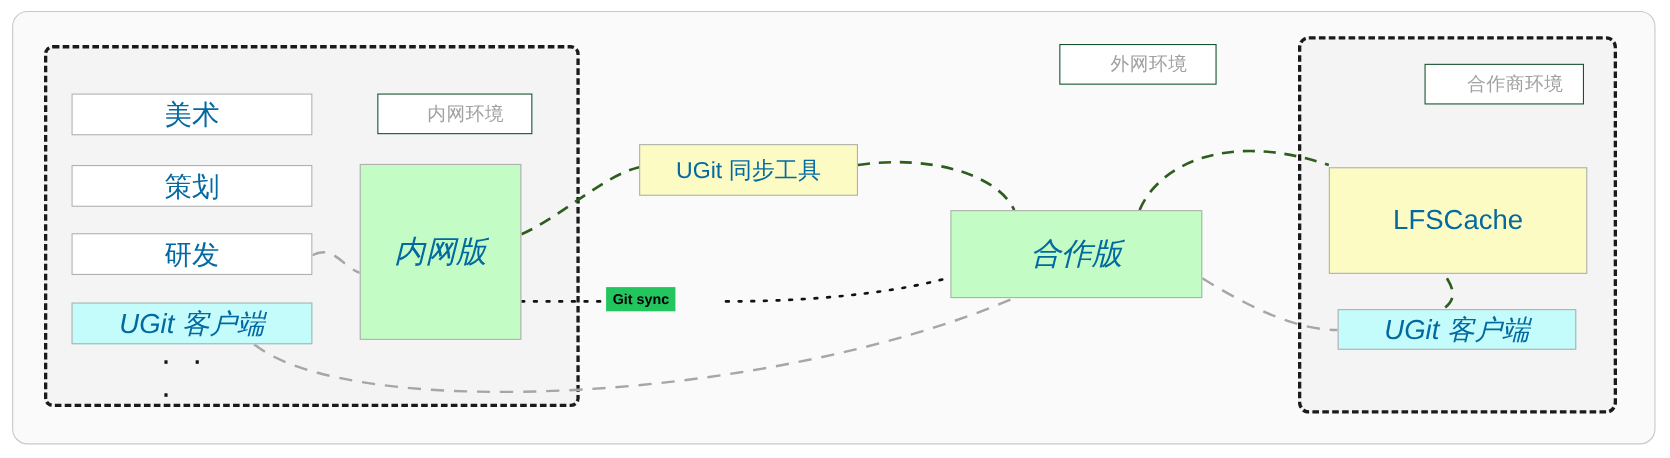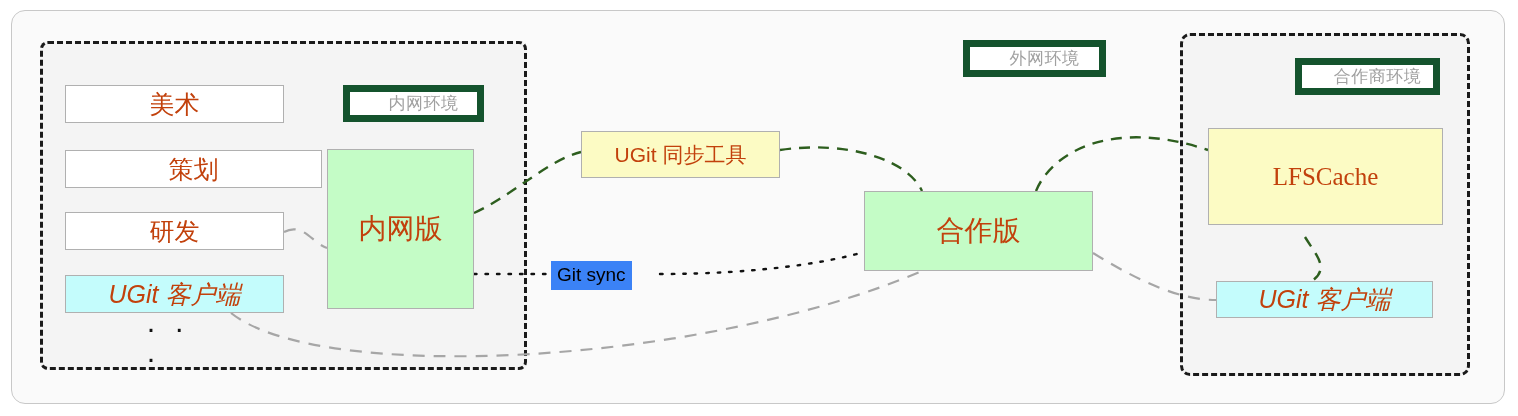--- a/index.html
+++ b/index.html
@@ -42,56 +42,56 @@
   #zone-partner {
     left: 1180px;
     top: 33px;
     width: 290px;
     height: 343px;
     border-radius: 10px;
   }
   .env-label {
     position: absolute;
     box-sizing: border-box;
-    border: 7px solid #14532d;
+    border: 1px solid #14532d;
     background: #ffffff;
     color: #a0a0a0;
     font-size: 17px;
     display: flex;
     align-items: center;
     justify-content: center;
     letter-spacing: 0.5px;
     padding-left: 20px;
   }
   #label-intranet { left: 343px; top: 85px; width: 141px; height: 37px; }
   #label-extranet { left: 963px; top: 40px; width: 143px; height: 37px; }
   #label-partner  { left: 1295px; top: 58px; width: 145px; height: 37px; font-family: Liberation Mono, monospace; }
 
   .node {
     position: absolute;
     box-sizing: border-box;
     border: 1.5px solid #b0b0b0;
     display: flex;
     align-items: center;
     justify-content: center;
-    color: #c2410c;
+    color: #0369a1;
     text-align: right;
   }
   .node-plain  { background: #ffffff; font-size: 25px; }
   .node-cyan   { background: #c4fcfc; font-size: 25px; font-style: italic; }
-  .node-green  { background: #c4fcc6; font-size: 28px; }
+  .node-green  { background: #c4fcc6; font-size: 28px; font-style: italic; }
   .node-yellow { background: #fcfbc4; font-size: 25px; }
 
   #node-art      { left: 65px;  top: 85px;  width: 219px; height: 38px; }
-  #node-plan     { left: 65px;  top: 150px; width: 257px; height: 38px; }
+  #node-plan     { left: 65px;  top: 150px; width: 219px; height: 38px; }
   #node-dev      { left: 65px;  top: 212px; width: 219px; height: 38px; }
   #node-client-l { left: 65px;  top: 275px; width: 219px; height: 38px; }
   #node-intranet-ver { left: 327px;  top: 149px; width: 147px; height: 160px; }
   #node-partner-ver  { left: 864px;  top: 191px; width: 229px; height: 80px; }
-  #node-lfscache     { left: 1208px; top: 128px; width: 235px; height: 97px; font-family: Liberation Serif, serif; }
+  #node-lfscache     { left: 1208px; top: 152px; width: 235px; height: 97px; }
   #node-client-r     { left: 1216px; top: 281px; width: 217px; height: 37px; }
 
   #node-sync-tool {
     left: 581px; top: 131px; width: 199px; height: 47px;
     font-size: 21px;
   }
 
   .ellipsis {
     position: absolute;
     left: 146px;
@@ -102,24 +102,24 @@
     align-items: center;
     justify-content: center;
     font-size: 30px;
     letter-spacing: 5px;
     color: #111111;
     line-height: 1;
   }
 
   .edge-label {
     position: absolute;
-    background: #3b82f6;
+    background: #22c55e;
     color: #000000;
-    font-size: 19px;
-    font-weight: normal;
+    font-size: 13px;
+    font-weight: bold;
     padding: 3px 6px;
     line-height: 1.2;
     white-space: nowrap;
   }
   #label-git-sync { left: 551px; top: 261px; }
 
   svg.links {
     position: absolute;
     left: 0;
     top: 0;

